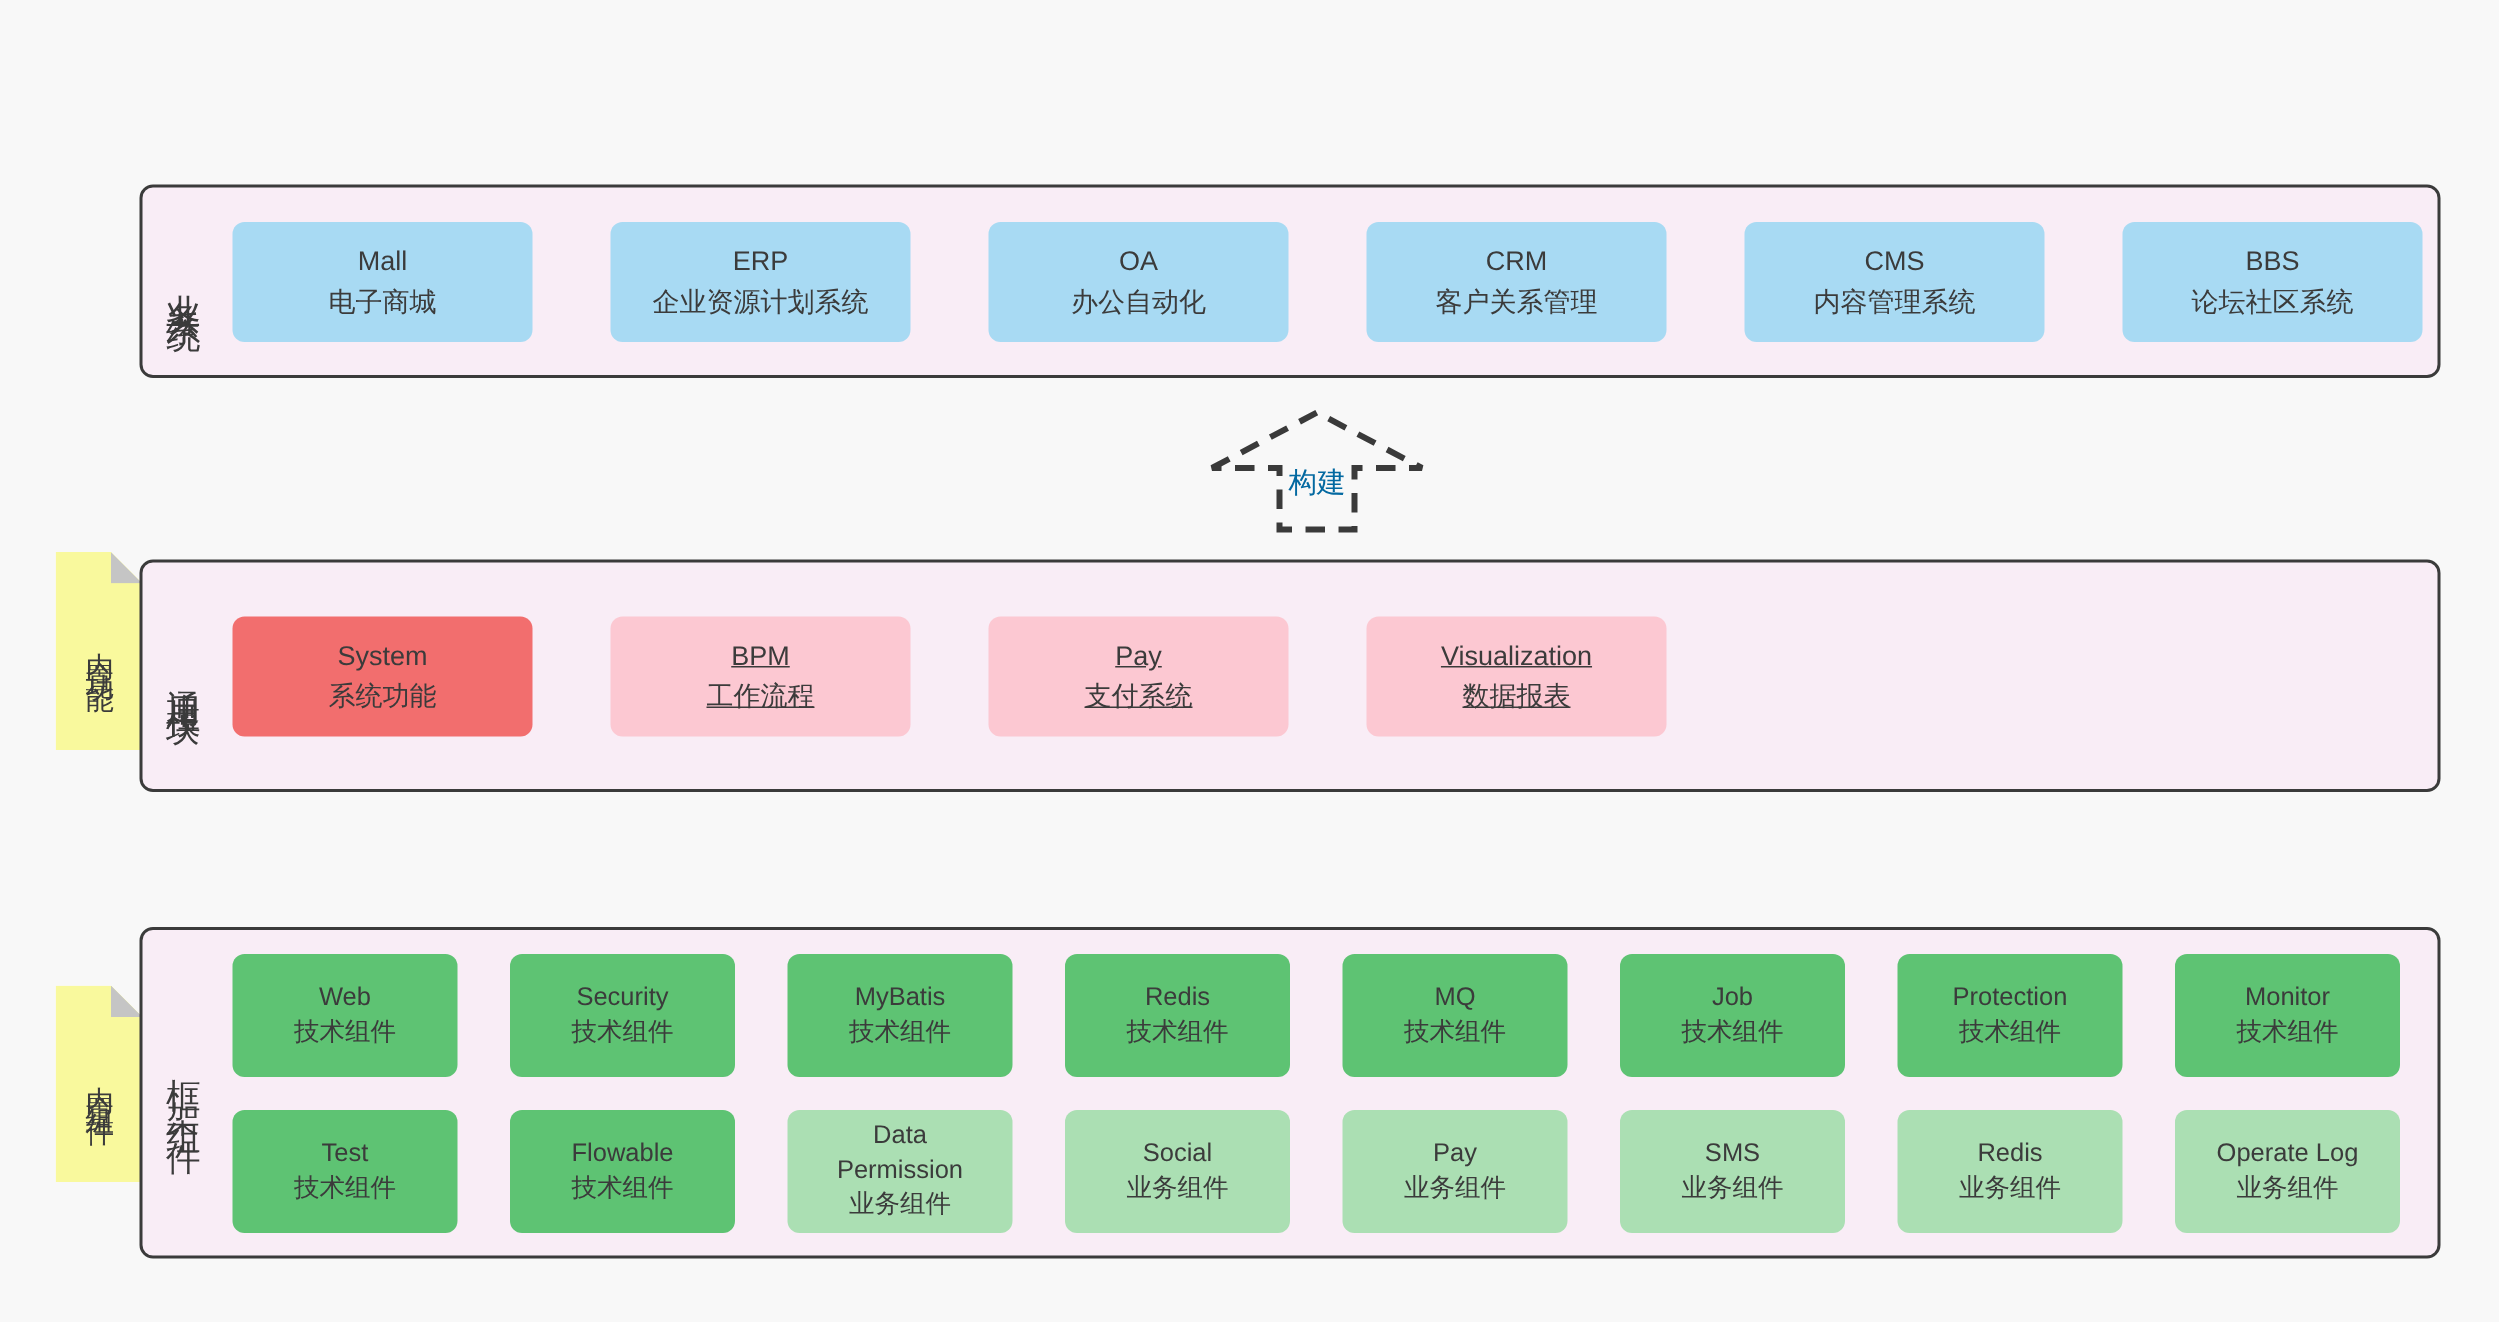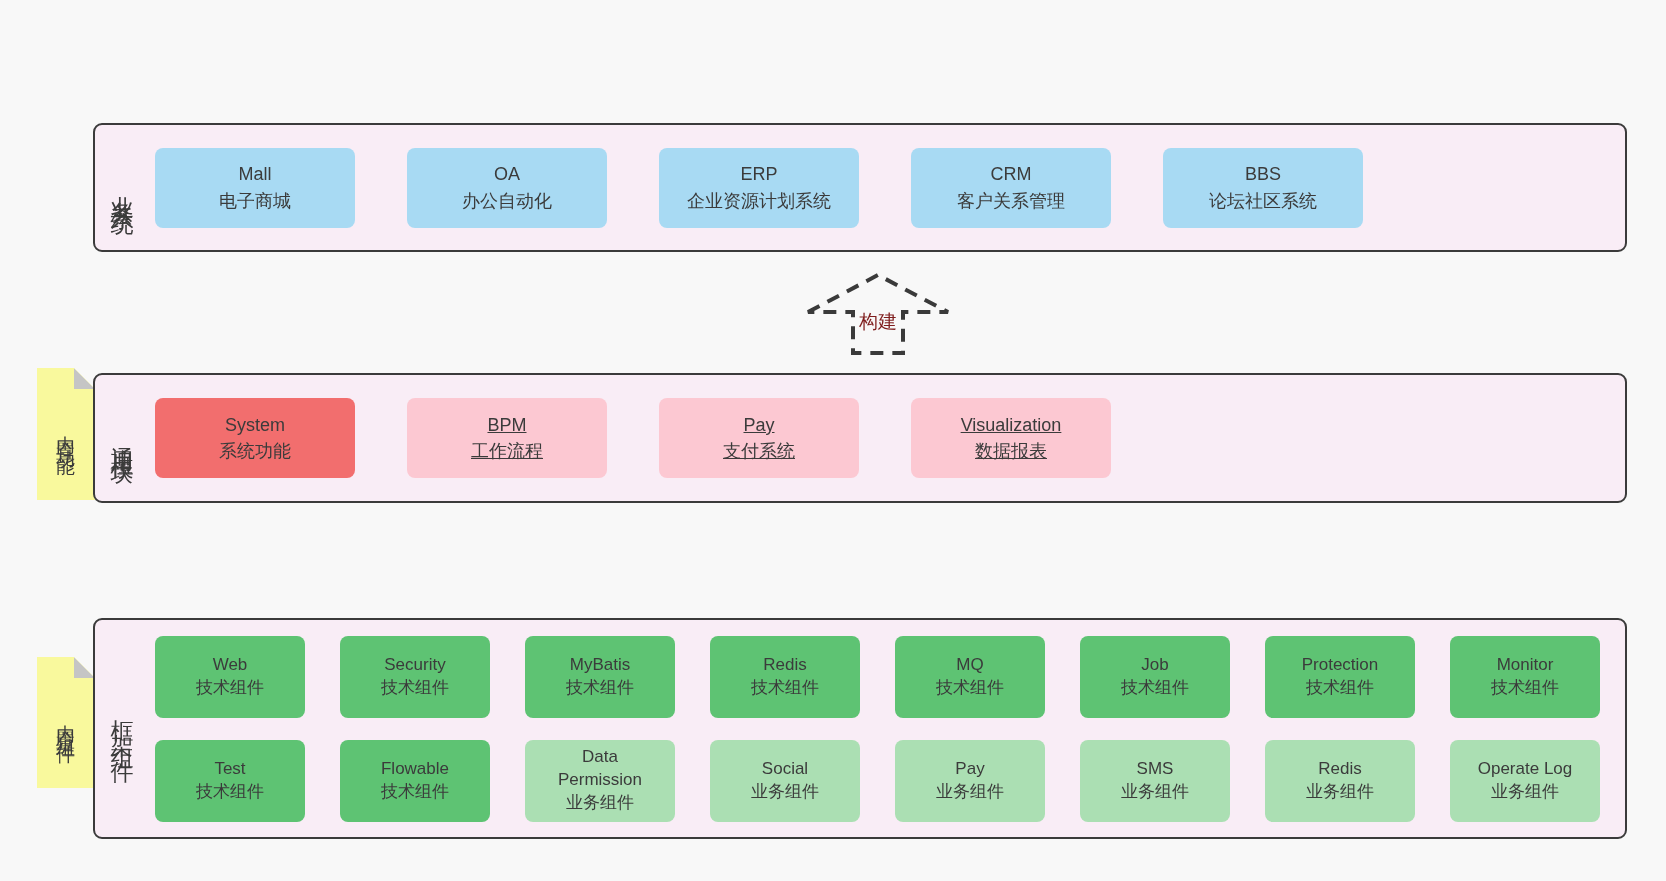--- a/index.html
+++ b/index.html
@@ -19,21 +19,21 @@
   
   .band {
     position: absolute;
     left: 93px;
     width: 1534px;
     background: #f9edf6;
     border: 2px solid #3b3b3b;
     border-radius: 9px;
   }
   .band-1 { top: 123px; height: 129px; }
-  .band-2 { top: 373px; height: 130px; }
+  .band-2 { top: 373px; height: 155px; }
   .band-3 { top: 618px; height: 221px; }
 
   .band-label {
     position: absolute;
     left: 13px;
     top: 50%;
     transform: translateY(-50%);
     writing-mode: vertical-rl;
     text-orientation: upright;
     font-size: 23px;
@@ -127,21 +127,21 @@
   .arrow-2 { left: 819px; top: 518px; }
   .arrow .arrow-label {
     position: absolute;
     left: 50%;
     top: 37px;
     transform: translateX(-50%);
     background: #f8f8f8;
     padding: 0 3px;
     font-size: 19px;
     white-space: nowrap;
-    color: #7f1d1d;
+    color: #0369a1;
   }
 </style>
 </head>
 <body>
 
 <div class="stage">
 
   <div class="note note-1">
     <span class="fold"></span>
     <span class="note-text">内置功能</span>
@@ -153,30 +153,34 @@
   </div>
 
   <div class="band band-1">
     <div class="band-label">业务系统</div>
     <div class="box-row">
       <div class="box blue">
         <span class="en">Mall</span>
         <span class="zh">电子商城</span>
       </div>
       <div class="box blue">
+        <span class="en">ERP</span>
+        <span class="zh">企业资源计划系统</span>
+      </div>
+      <div class="box blue">
         <span class="en">OA</span>
         <span class="zh">办公自动化</span>
       </div>
       <div class="box blue">
-        <span class="en">ERP</span>
-        <span class="zh">企业资源计划系统</span>
-      </div>
-      <div class="box blue">
         <span class="en">CRM</span>
         <span class="zh">客户关系管理</span>
+      </div>
+      <div class="box blue">
+        <span class="en">CMS</span>
+        <span class="zh">内容管理系统</span>
       </div>
       <div class="box blue">
         <span class="en">BBS</span>
         <span class="zh">论坛社区系统</span>
       </div>
     </div>
   </div>
 
   <div class="arrow arrow-1">
     <svg viewBox="0 0 146 84">

